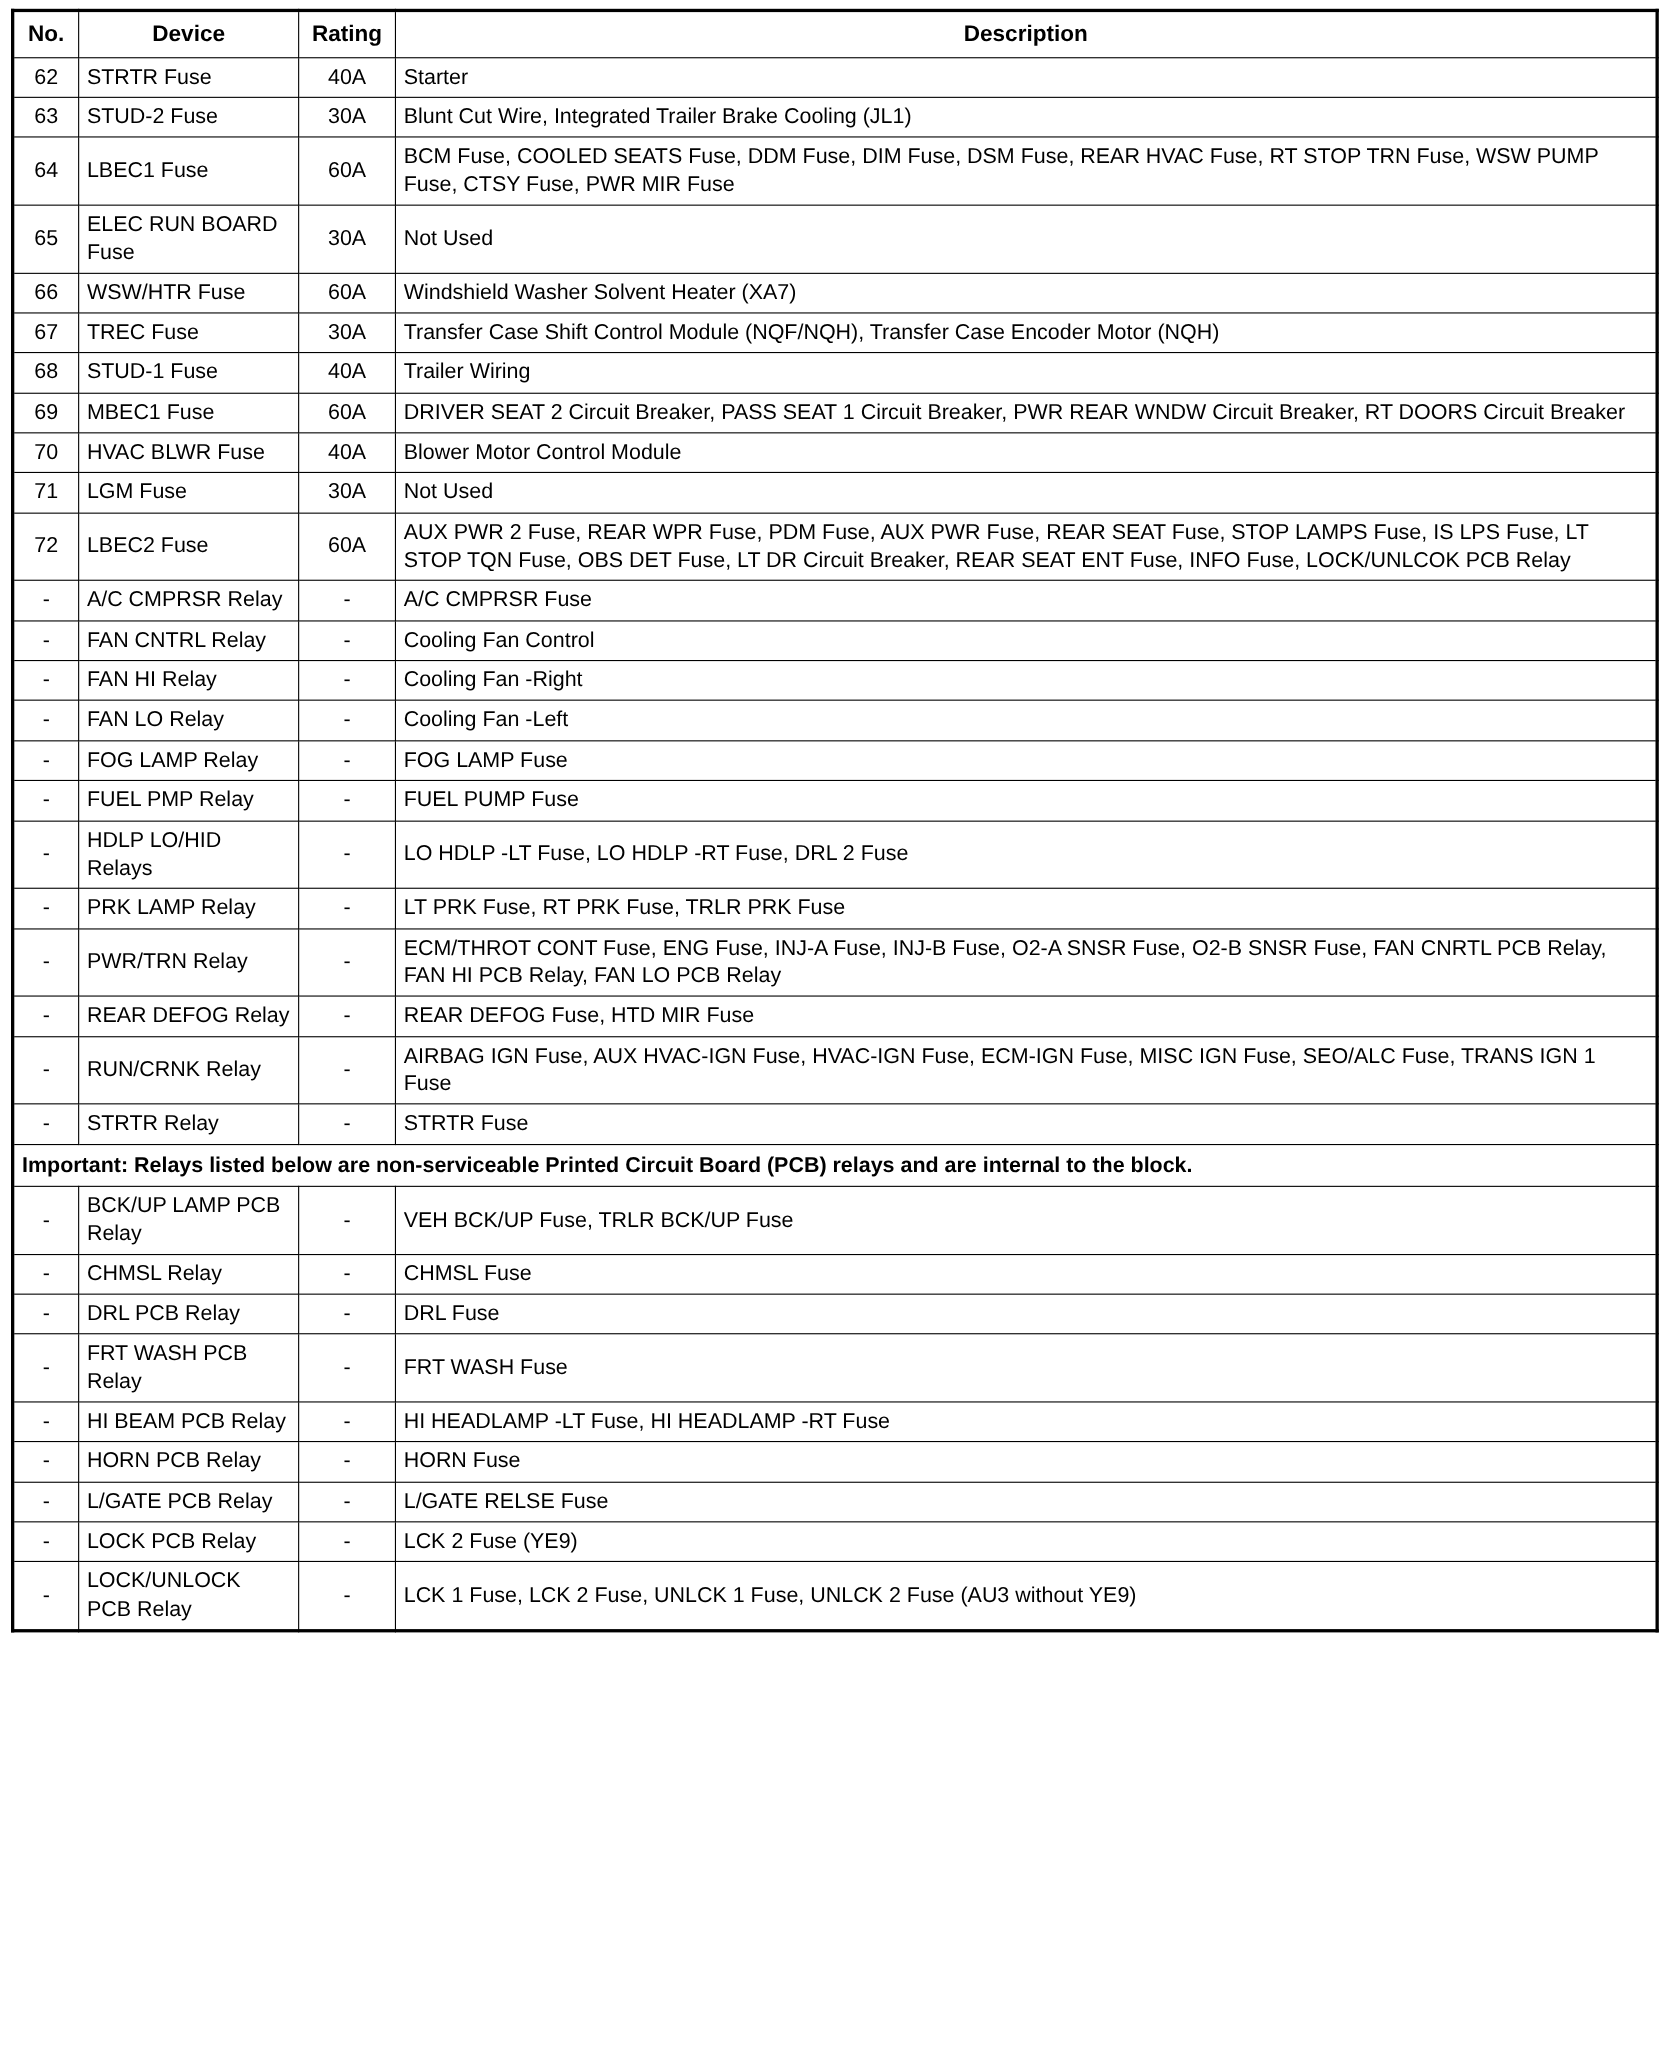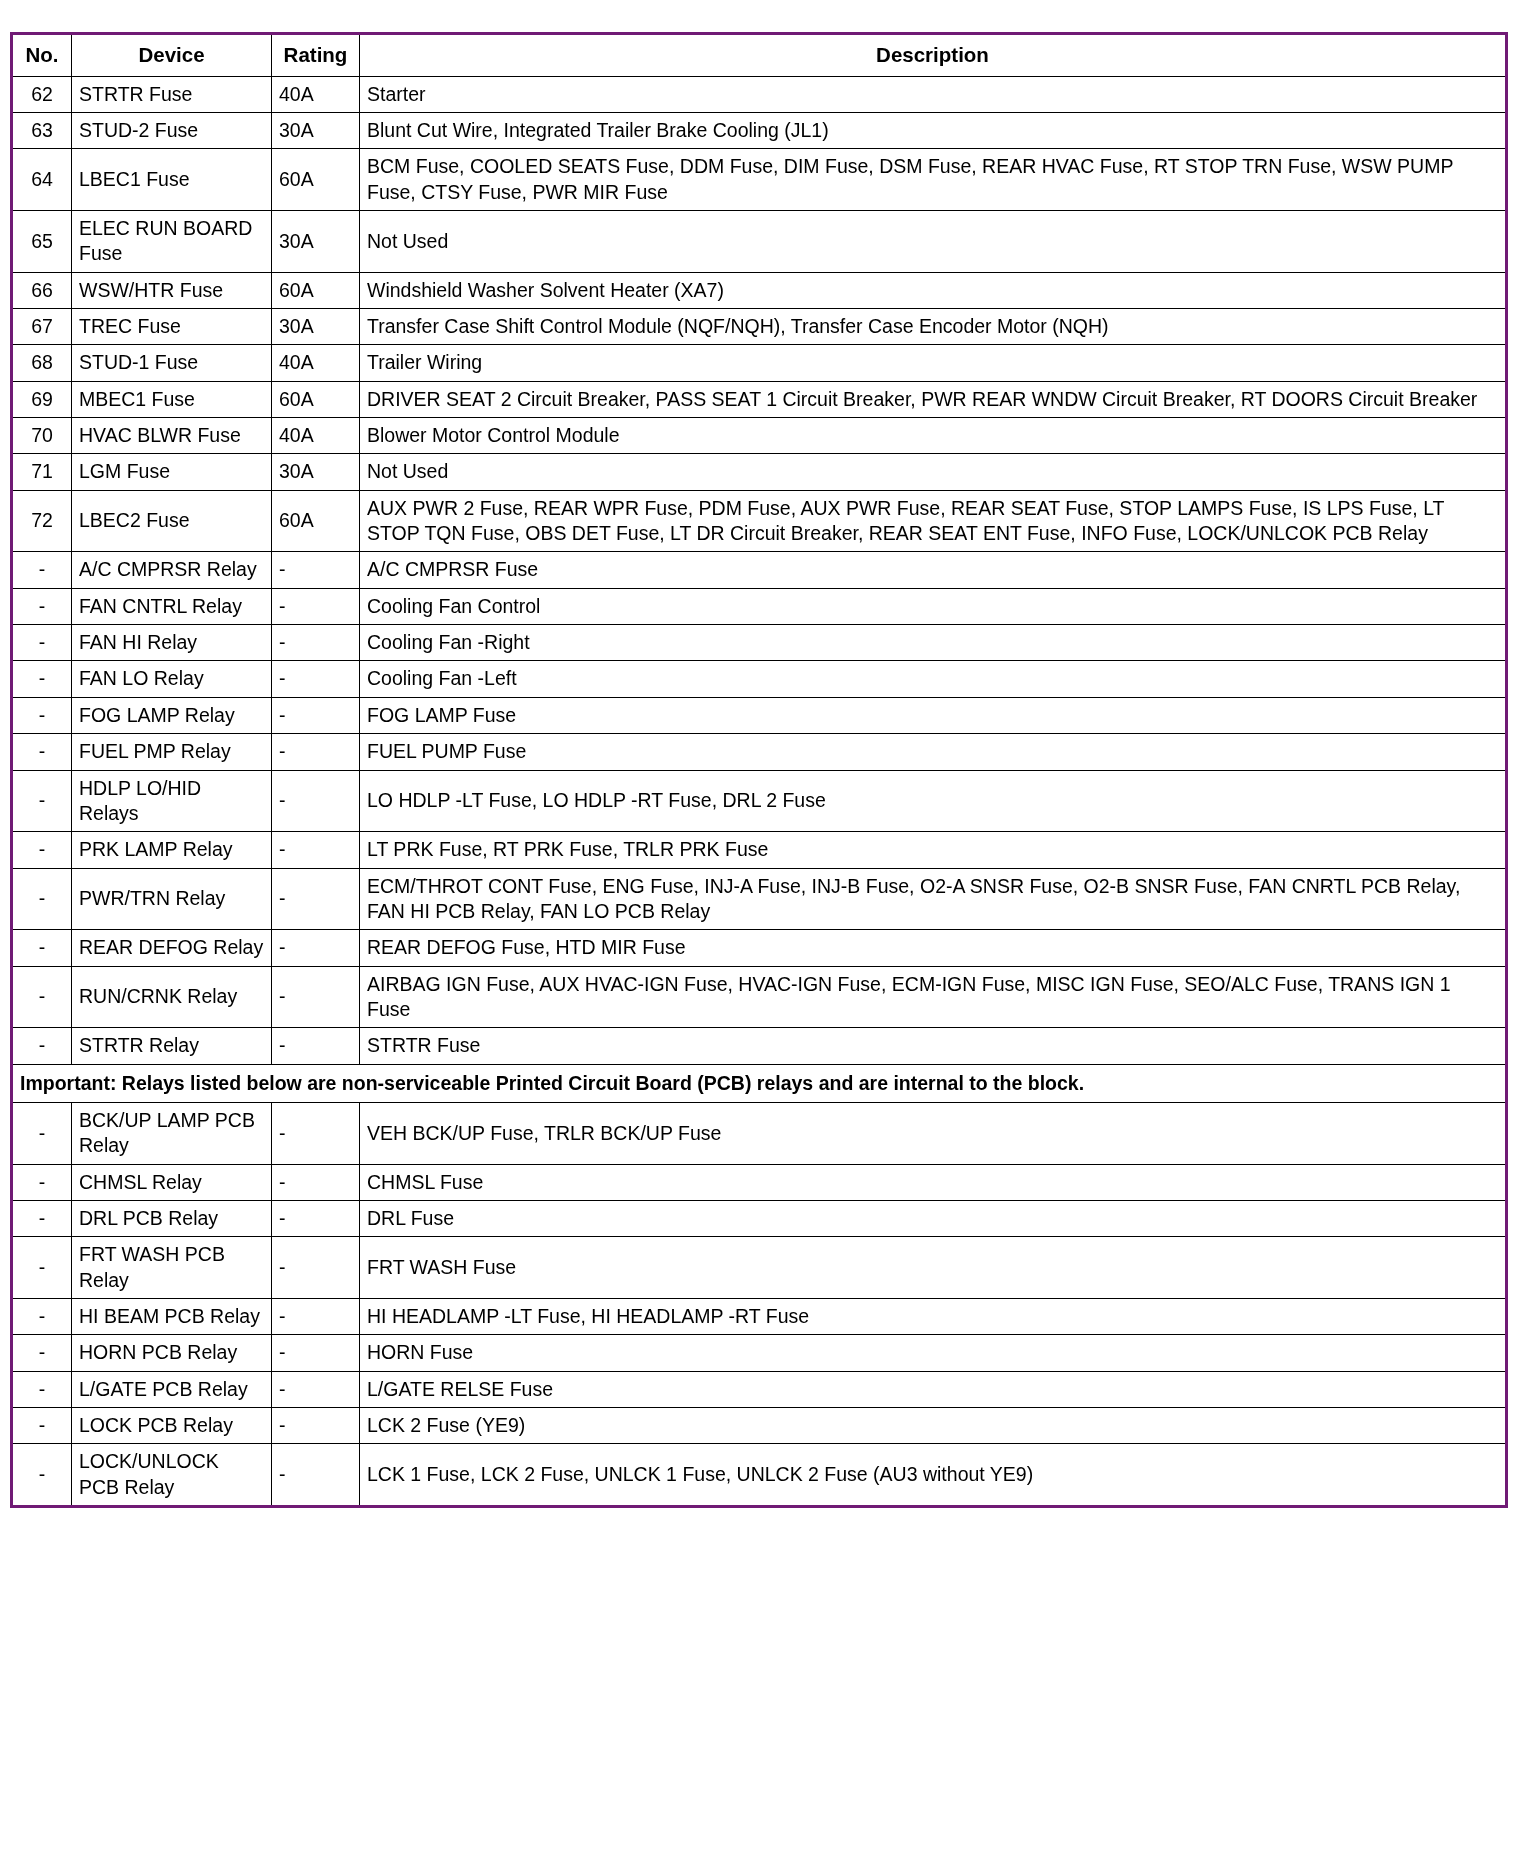--- a/index.html
+++ b/index.html
@@ -14,22 +14,21 @@
   }
   .page {
     width: 1520px;
     box-sizing: border-box;
     padding: 8px 10px 10px 10px;
   }
   table.fuse-table {
     border-collapse: collapse;
     width: 1498px;
     table-layout: fixed;
-    border: 3px solid #701a75;
-    margin-top: 24px;
+    border: 3px solid #000000;
   }
   table.fuse-table th,
   table.fuse-table td {
     border: 1.5px solid #000;
     padding: 5px 7px;
     font-size: 19.5px;
     line-height: 1.30;
     vertical-align: middle;
     word-wrap: break-word;
   }
@@ -39,21 +38,21 @@
     font-size: 20.5px;
     padding: 7px 4px;
   }
   col.c-no    { width: 60px; }
   col.c-dev   { width: 200px; }
   col.c-rat   { width: 88px; }
   col.c-desc  { width: auto; }
 
   td.no    { text-align: center; }
   td.dev   { text-align: left; }
-  td.rat   { }
+  td.rat   { text-align: center; }
   td.desc  { text-align: left; }
 
   tr.note-row td {
     font-weight: bold;
     text-align: left;
     padding: 6px 7px;
     font-size: 19.5px;
   }
 </style>
 </head>

